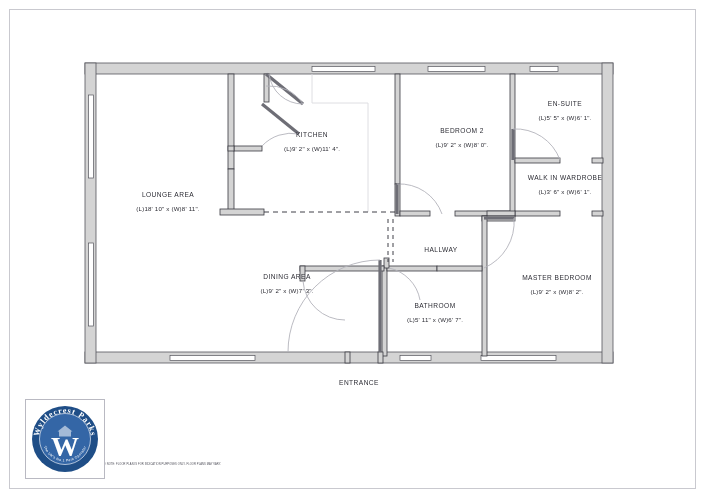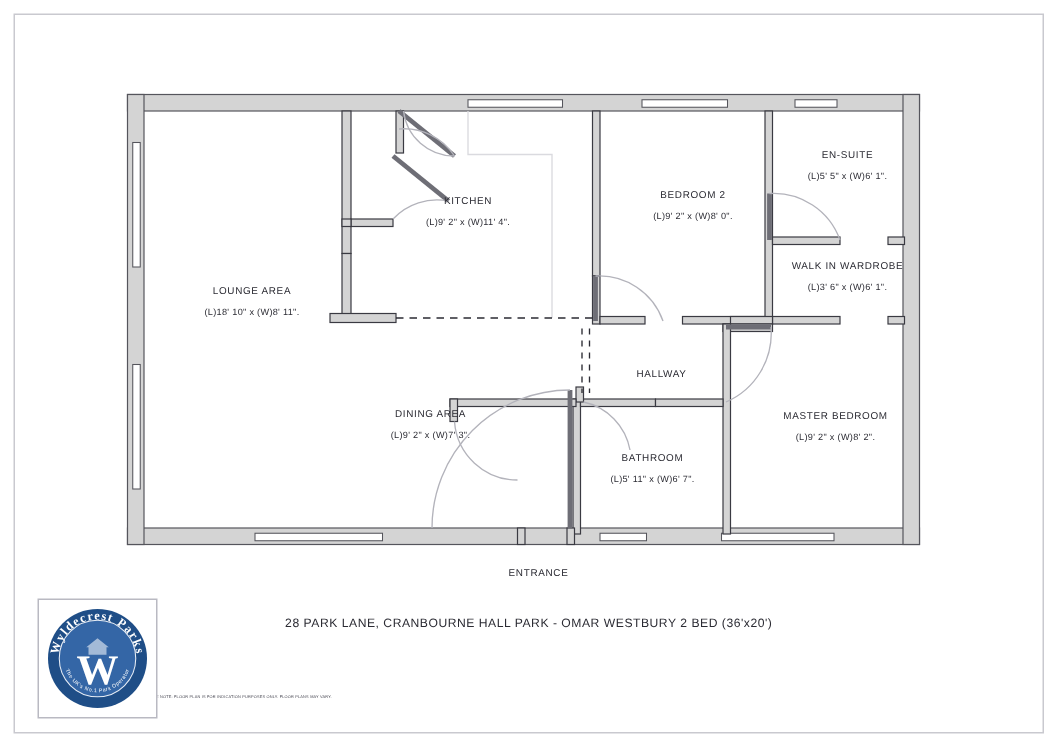--- a/index.html
+++ b/index.html
@@ -196,21 +196,20 @@
     <span class="dim">(L)9' 2" x (W)8' 2".</span>
   </div>
 
   <div class="lbl" style="left:441px;top:235px">
     <span class="single">HALLWAY</span>
   </div>
   <div class="lbl" style="left:359px;top:368px">
     <span class="single">ENTRANCE</span>
   </div>
 
-  <div id="title">28 PARK LANE, CRANBOURNE HALL PARK - OMAR WESTBURY 2 BED (36'x20')</div>
 
   <div id="disclaimer">PLEASE NOTE: FLOOR PLAN IS FOR INDICATION PURPOSES ONLY. FLOOR PLANS MAY VARY.</div>
 
   <div id="logo">
     <svg width="78" height="78" viewBox="0 0 78 78">
       <circle cx="39" cy="39" r="33" fill="#1f4e87"></circle>
       <circle cx="39" cy="39" r="25.5" fill="#3466a6"></circle>
       <circle cx="39" cy="39" r="25.5" fill="none" stroke="#e8eef6" stroke-width="0.7"></circle>
       <path id="arcTop" d="M 13 39 A 26 26 0 0 1 65 39" fill="none"></path>
       <path id="arcBot" d="M 16.5 39 A 22.5 22.5 0 0 0 61.5 39" fill="none"></path>

